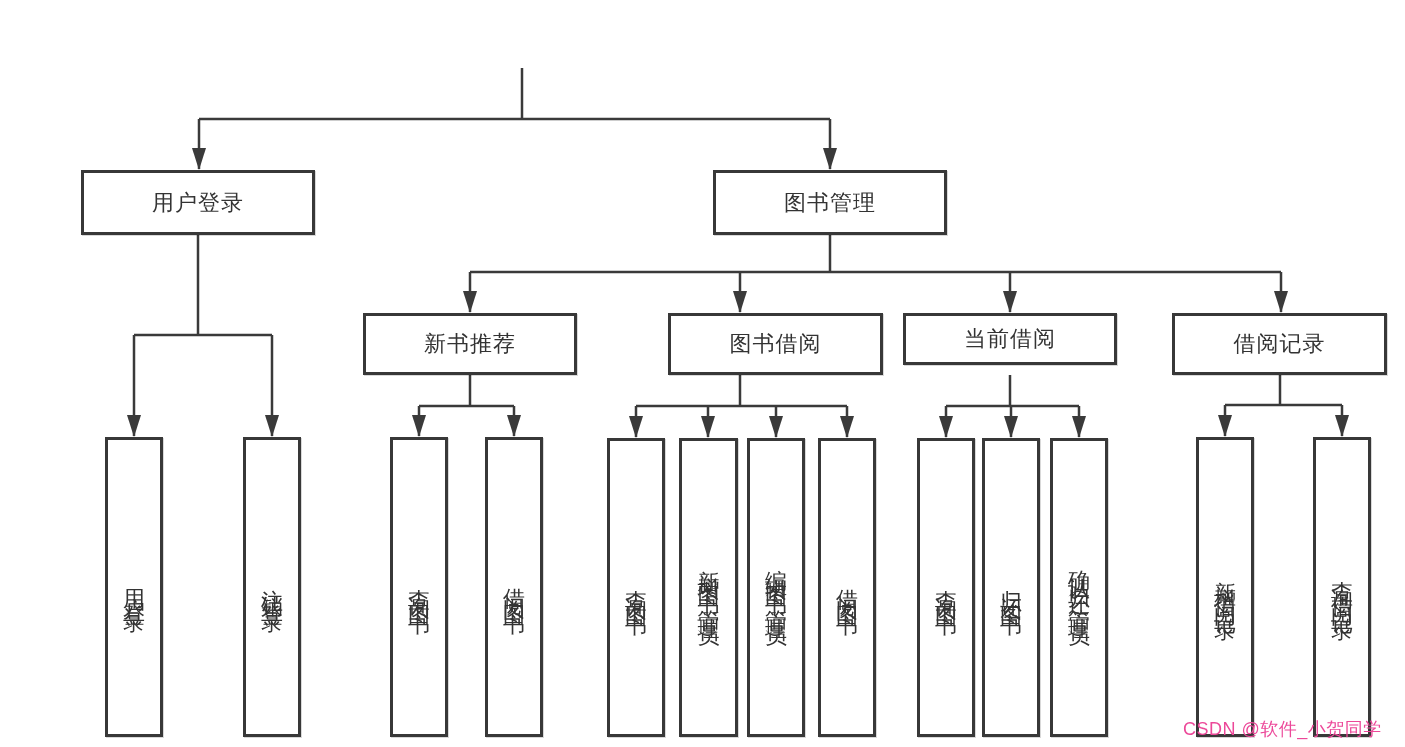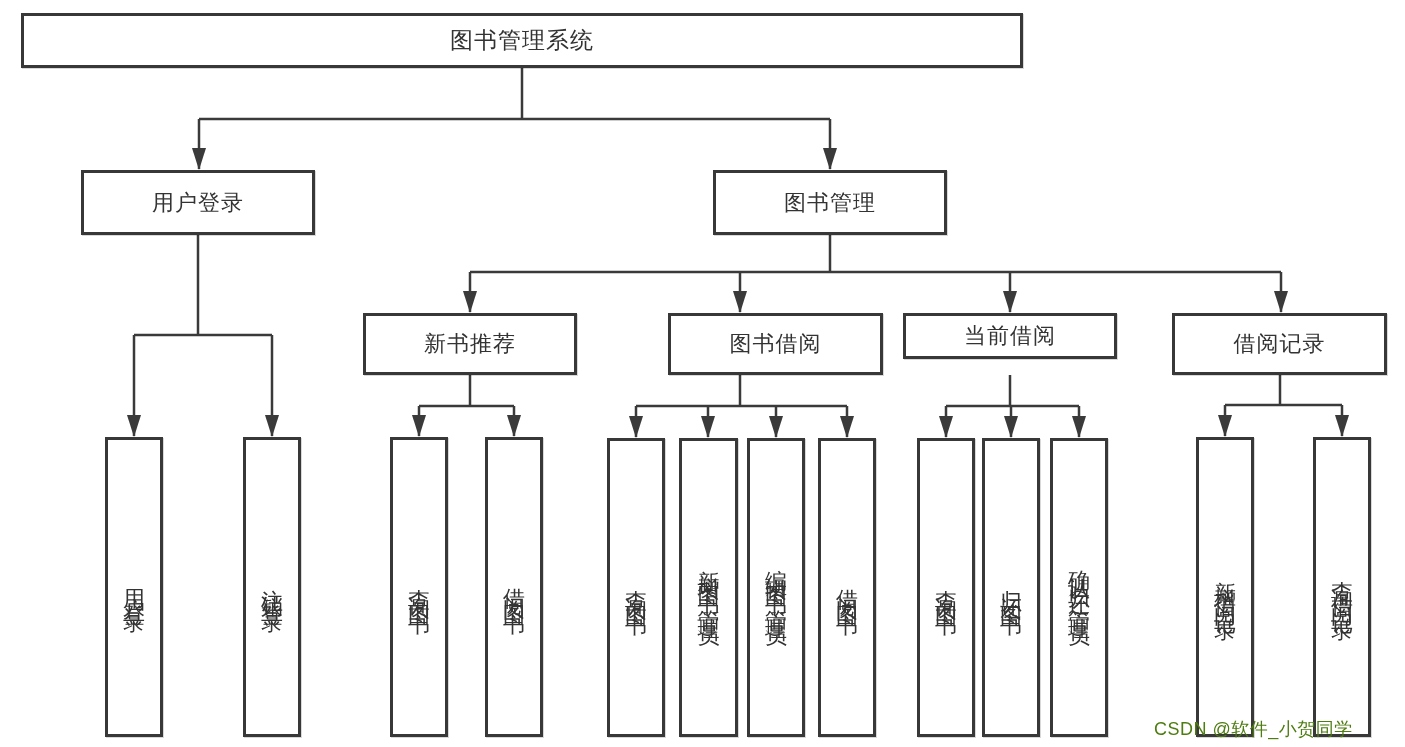--- a/index.html
+++ b/index.html
@@ -46,24 +46,24 @@
   .node-leaf {
     font-size: 22px;
     writing-mode: vertical-rl;
     text-orientation: mixed;
     letter-spacing: 8px;
     white-space: normal;
     line-height: 1;
   }
   .watermark {
     position: absolute;
-    left: 1154px;
+    left: 1183px;
     top: 717px;
     font-size: 18px;
-    color: #4d7c0f;
+    color: #ec4899;
     letter-spacing: 0.5px;
     z-index: 5;
     white-space: nowrap;
   }
 </style>
 </head>
 <body>
 
 <div class="canvas">
 
@@ -108,28 +108,27 @@
     <path d="M946,406 V437" marker-end="url(#arrow)"></path>
     <path d="M1011,406 V437" marker-end="url(#arrow)"></path>
     <path d="M1079,406 V437" marker-end="url(#arrow)"></path>
 
     <path d="M1280,375 V405"></path>
     <path d="M1225,405 H1342"></path>
     <path d="M1225,405 V436" marker-end="url(#arrow)"></path>
     <path d="M1342,405 V436" marker-end="url(#arrow)"></path>
   </svg>
 
-  <div class="node node-root" style="left:21px; top:13px; width:1002px; height:55px;">图书管理系统</div>
 
   <div class="node node-branch" style="left:81px; top:170px; width:234px; height:65px;">用户登录</div>
   <div class="node node-branch" style="left:713px; top:170px; width:234px; height:65px;">图书管理</div>
 
   <div class="node node-branch" style="left:363px; top:313px; width:214px; height:62px;">新书推荐</div>
   <div class="node node-branch" style="left:668px; top:313px; width:215px; height:62px;">图书借阅</div>
-  <div class="node node-branch" style="left:903px; top:313px; width:214px; height:46px;">当前借阅</div>
+  <div class="node node-branch" style="left:903px; top:313px; width:214px; height:52px;">当前借阅</div>
   <div class="node node-branch" style="left:1172px; top:313px; width:215px; height:62px;">借阅记录</div>
 
   <div class="node node-leaf" style="left:105px; top:437px; width:58px; height:300px;">用户登录</div>
   <div class="node node-leaf" style="left:243px; top:437px; width:58px; height:300px;">注销登录</div>
 
   <div class="node node-leaf" style="left:390px; top:437px; width:58px; height:300px;">查询图书</div>
   <div class="node node-leaf" style="left:485px; top:437px; width:58px; height:300px;">借阅图书</div>
 
   <div class="node node-leaf" style="left:607px; top:438px; width:58px; height:299px;">查询图书</div>
   <div class="node node-leaf" style="left:679px; top:438px; width:59px; height:299px;">新增图书（管理员）</div>

